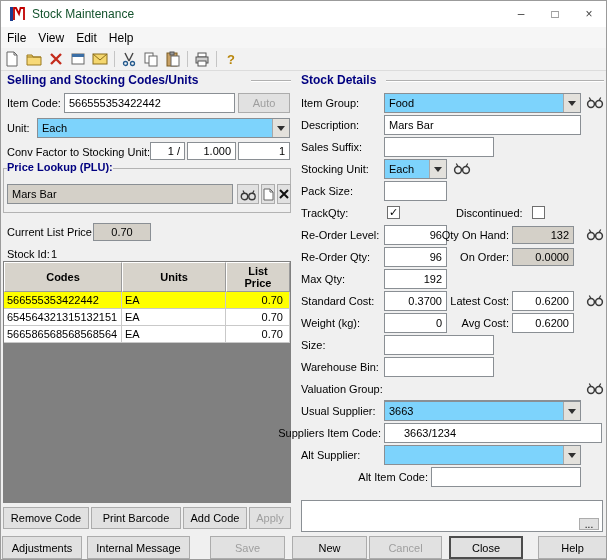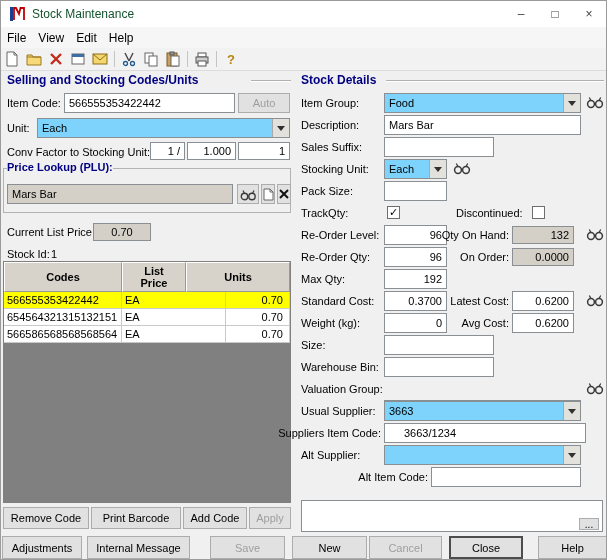--- a/index.html
+++ b/index.html
@@ -192,22 +192,22 @@
 
   <div class="lbl" style="left:6px; top:221px;">Current List Price:</div>
   <div class="ro" style="left:92px; top:222px; width:58px; text-align:center;">0.70</div>
 
   <div class="lbl" style="left:6px; top:243px;">Stock Id:</div>
   <div class="lbl" style="left:50px; top:243px;">1</div>
 
   <div class="grid">
     <div class="ghead">
       <div class="gh w1">Codes</div>
+      <div class="gh w2">Units</div>
       <div class="gh w3" style="padding:0 9px;">List Price</div>
-      <div class="gh w2">Units</div>
     </div>
     <div class="grow sel">
       <div class="gc w1">566555353422442</div>
       <div class="gc w2">EA</div>
       <div class="gc w3 price">0.70</div>
     </div>
     <div class="grow">
       <div class="gc w1">654564321315132151</div>
       <div class="gc w2">EA</div>
       <div class="gc w3 price">0.70</div>
@@ -323,21 +323,21 @@
       </svg>
   </span>
 
   <div class="lbl" style="left:300px; top:400px;">Usual Supplier:</div>
   <div class="combo" style="left:383px; top:400px; width:197px;">
     <span class="cval">3663</span>
     <span class="dd"></span>
   </div>
 
   <div class="lbl r" style="left:270px; top:422px; width:110px;">Suppliers Item Code:</div>
-  <input class="txt" style="left: 383px; top: 422px; width: 202px; padding-left: 19px;" value="3663/1234">
+  <input class="txt" style="left: 383px; top: 422px; width: 218px; padding-left: 19px;" value="3663/1234">
 
   <div class="lbl" style="left:300px; top:444px;">Alt Supplier:</div>
   <div class="combo" style="left:383px; top:444px; width:197px;">
     <span class="cval"></span>
     <span class="dd"></span>
   </div>
 
   <div class="lbl r" style="left:330px; top:466px; width:97px;">Alt Item Code:</div>
   <input class="txt" style="left: 430px; top: 466px; width: 150px;" value="">
 

